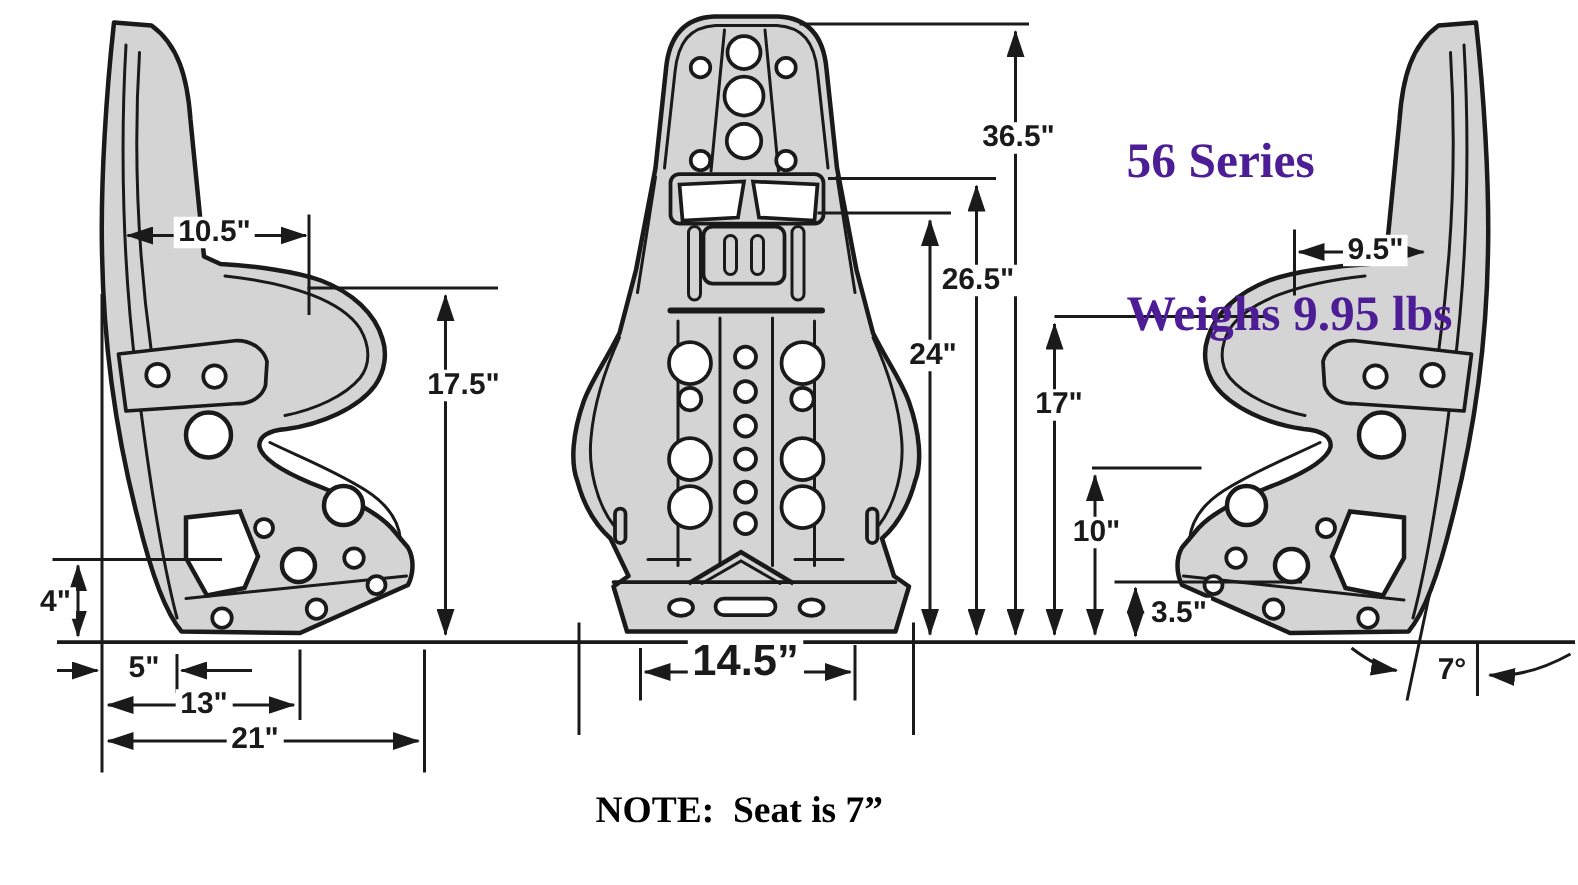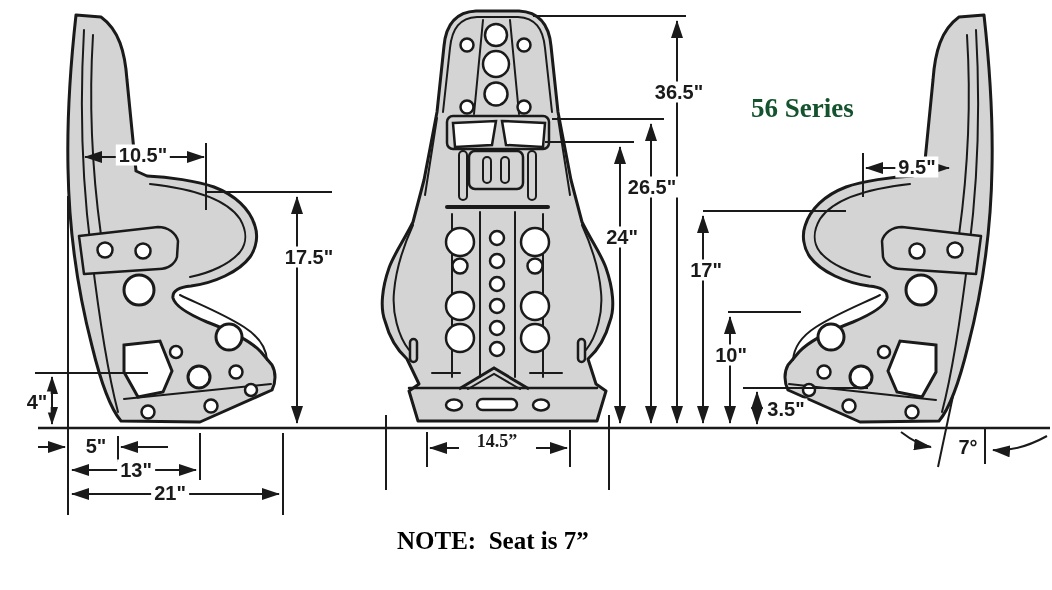--- a/index.html
+++ b/index.html
@@ -7,23 +7,23 @@
          font-family:"Liberation Sans",sans-serif;overflow:hidden;}
   .stage svg{position:absolute;left:0;top:0;}
   .shape{fill:var(--seat_fill,#d4d4d4);stroke:var(--outline,#1a1a1a);stroke-width:3;stroke-linejoin:round;}
   .hole{fill:var(--background,#fff);stroke:var(--outline,#1a1a1a);stroke-width:2.5;}
   .seam{fill:none;stroke:var(--outline,#1a1a1a);stroke-width:2;stroke-linecap:round;}
   .slot{fill:none;stroke:var(--outline,#1a1a1a);stroke-width:2;}
   .dimline{fill:none;stroke:var(--outline,#1a1a1a);stroke-width:2;}
   .baseline{stroke-width:2.5;}
   .dim{position:absolute;transform:translate(-50%,-50%);font-weight:bold;font-size:20px;
        color:var(--outline,#111);background:var(--background,#fff);padding:0 3px;white-space:pre;line-height:1.05;}
-  .dim-serif{font-family:Liberation Serif, serif;font-size:18px;text-align:right;}
+  .dim-serif{font-family:Liberation Sans, sans-serif;font-size:29px;text-align:right;}
   .title-block{position:absolute;left:751px;top:23px;font-family:"Liberation Serif",serif;
-       font-weight:bold;font-size:27px;line-height:34px;color:#14532d;white-space:pre;}
+       font-weight:bold;font-size:33px;line-height:34px;color:#4c1d95;white-space:pre;}
   .note-block{position:absolute;left:397px;top:458px;font-family:"Liberation Serif",serif;
        font-weight:bold;font-size:25px;line-height:33px;color:#000;white-space:pre;}
 </style>
 </head>
 <body>
 
 <div class="stage">
 
   <svg width="1052" height="590" viewBox="0 0 1052 590">
     <defs>
@@ -205,20 +205,21 @@
   <div class="dim dim-serif" style="left:497px;top:441px">14.5”</div>
 
   <div class="dim" style="left:917px;top:167px">9.5"</div>
   <div class="dim" style="left:706px;top:270px">17"</div>
   <div class="dim" style="left:731px;top:355px">10"</div>
   <div class="dim" style="left:786px;top:409px">3.5"</div>
   <div class="dim" style="left:968px;top:447px">7°</div>
 
   <div class="title-block">
     <div>56 Series</div>
+    <div>Weighs 9.95 lbs</div>
   </div>
 
   <div class="note-block">
     <div>NOTE:  Seat is 7”</div>
     
     
   </div>
 </div>
 
 </body></html>

